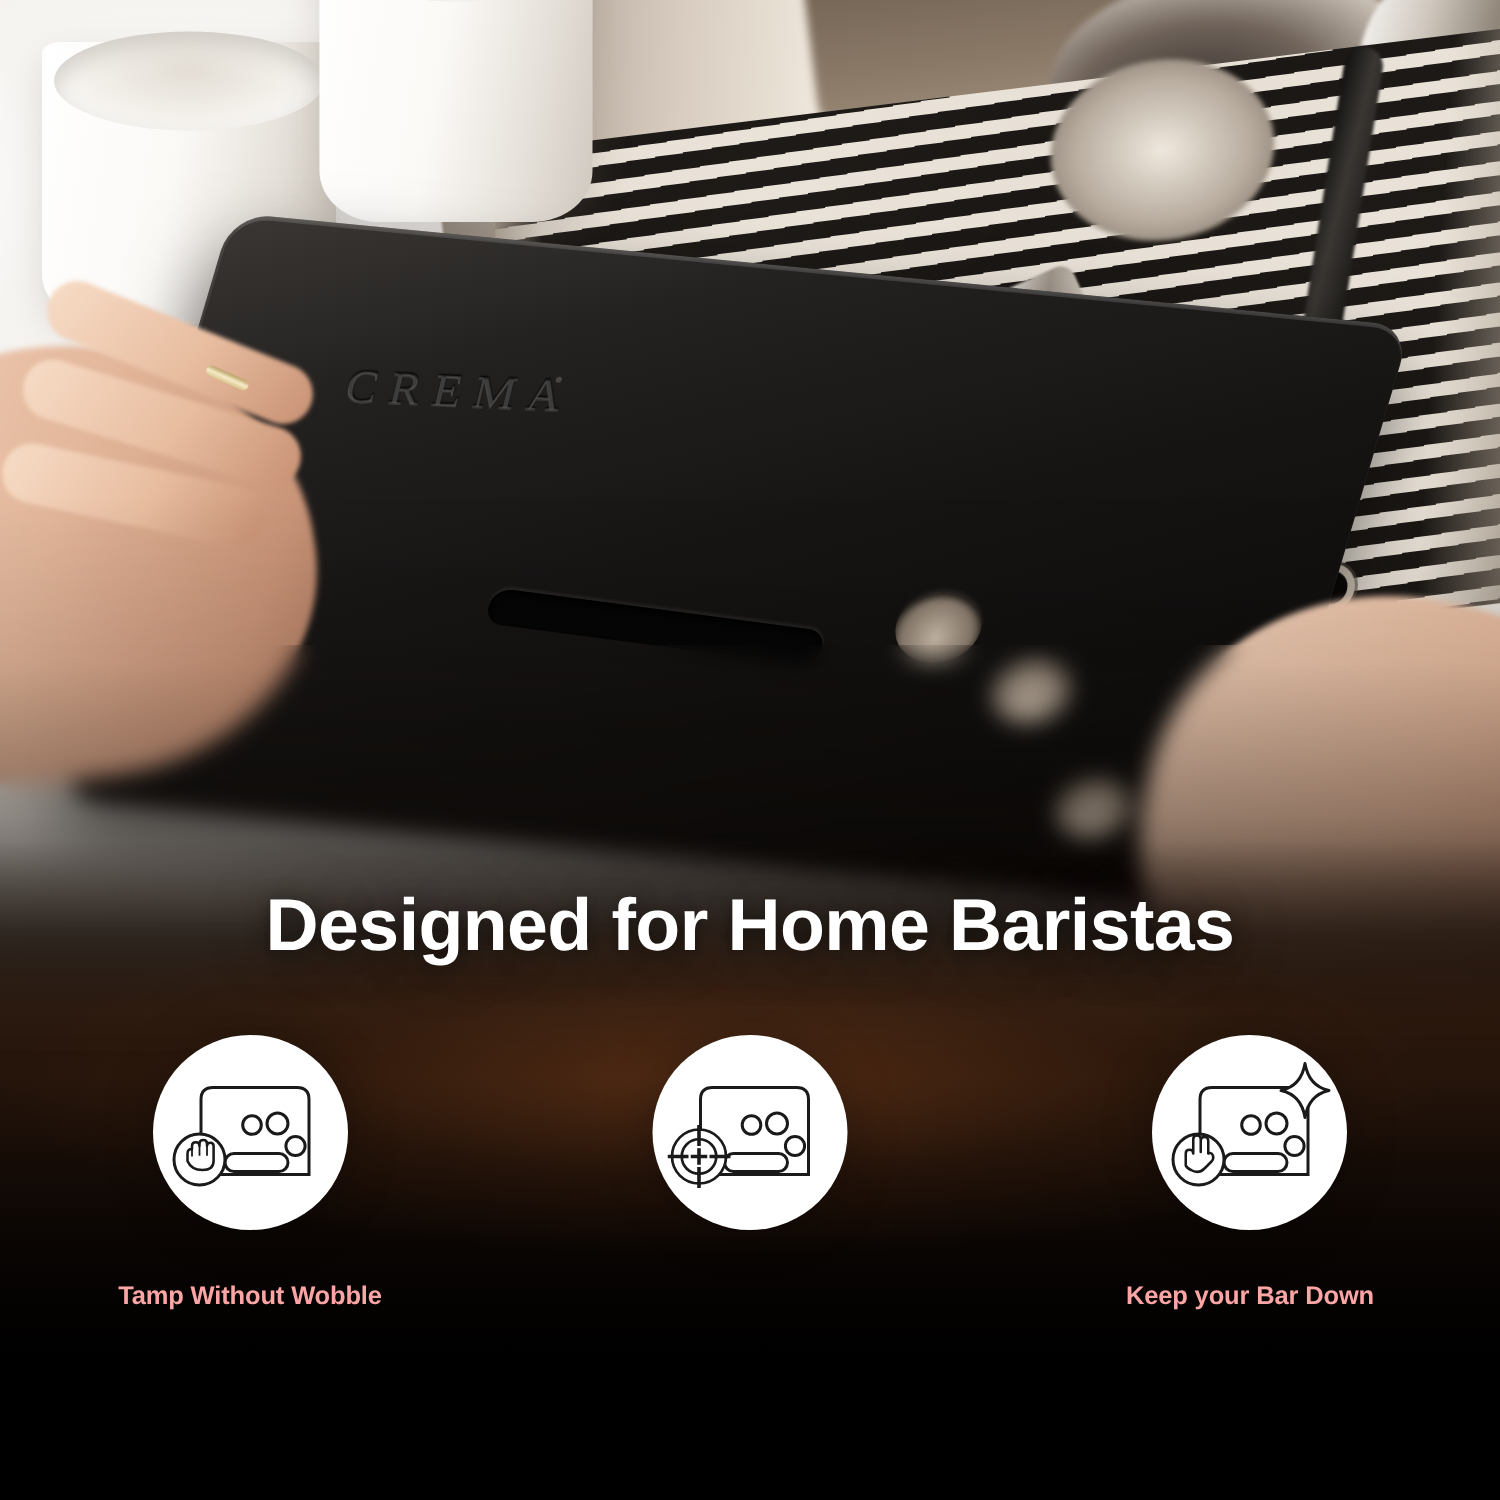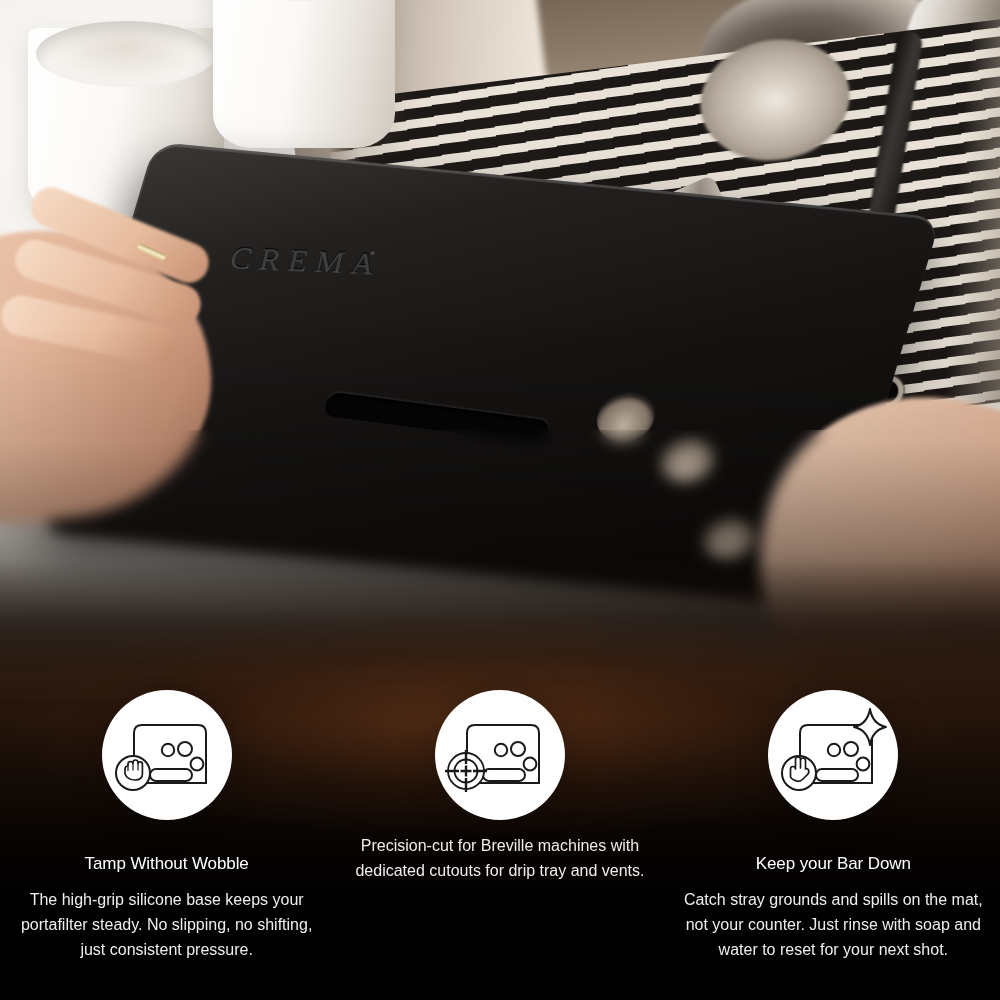--- a/index.html
+++ b/index.html
@@ -287,23 +287,23 @@
     width:130px; height:130px;
     border-radius:50%;
     background:#ffffff;
     display:flex; align-items:center; justify-content:center;
     box-shadow:0 0 34px rgba(0,0,0,.30);
   }
   .icon-circle svg { display:block; }
 
   .feature-title {
     margin-top:34px;
-    color:#ffffff;
+    color:#fca5a5;
     font-size:17px;
-    font-weight:normal;
+    font-weight:bold;
     letter-spacing:-0.1px;
     text-align:center;
     white-space:nowrap;
   }
   .feature-desc {
     margin-top:13px;
     color:#f0eeec;
     font-size:16px;
     line-height:25px;
     text-align:center;
@@ -364,73 +364,71 @@
     <div class="ring"></div>
     <div class="hand hand-right"></div>
 
     <div class="photo-blur-bottom"></div>
     <div class="photo-fade"></div>
   </div>
 
   <div id="lower"></div>
   <div id="lower-warm"></div>
 
+  <div id="headline">Designed for Home Baristas</div>
 
   <div id="features">
 
     <div class="feature f0">
       <div class="icon-circle">
         <svg width="110" height="96" viewBox="0 0 110 96">
           <path d="M22 26 Q22 18 30 18 L86 18 Q94 18 94 26 L94 76 L22 76 Z" fill="none" stroke="#1a1a1a" stroke-width="2"></path>
           <circle cx="56" cy="43" r="6.2" fill="none" stroke="#1a1a1a" stroke-width="2"></circle>
           <circle cx="73" cy="42" r="7" fill="none" stroke="#1a1a1a" stroke-width="2"></circle>
           <circle cx="85" cy="57" r="6.4" fill="none" stroke="#1a1a1a" stroke-width="2"></circle>
           <rect x="38" y="62" width="42" height="12" rx="6" fill="none" stroke="#1a1a1a" stroke-width="2"></rect>
           <circle cx="21" cy="66" r="17" fill="#ffffff" stroke="#1a1a1a" stroke-width="2"></circle>
           <path d="M13 67 L13 62 Q13 59 16 59 L16 57 Q16 54.5 18.5 54.5 Q21 54.5 21 57
                    L21 55.5 Q21 53 23.5 53 Q26 53 26 55.5 L26 57 Q26 54.8 28.2 54.8
                    Q30.4 54.8 30.4 57 L30.4 67 Q30.4 73 23 73 Q15.5 73 13 67 Z" fill="none" stroke="#1a1a1a" stroke-width="1.7" stroke-linejoin="round"></path>
           <path d="M16 59.5 L16 64 M21 57.5 L21 63.5 M26 57.5 L26 63.5" stroke="#1a1a1a" stroke-width="1.2"></path>
         </svg>
       </div>
       <div class="feature-title">Tamp Without Wobble</div>
-      <div class="feature-desc">The high-grip silicone base keeps your portafilter steady. No slipping, no shifting, just consistent pressure.</div>
     </div>
 
     <div class="feature f1">
       <div class="icon-circle">
         <svg width="110" height="96" viewBox="0 0 110 96">
           <path d="M22 26 Q22 18 30 18 L86 18 Q94 18 94 26 L94 76 L22 76 Z" fill="none" stroke="#1a1a1a" stroke-width="2"></path>
           <circle cx="56" cy="43" r="6.2" fill="none" stroke="#1a1a1a" stroke-width="2"></circle>
           <circle cx="73" cy="42" r="7" fill="none" stroke="#1a1a1a" stroke-width="2"></circle>
           <circle cx="85" cy="57" r="6.4" fill="none" stroke="#1a1a1a" stroke-width="2"></circle>
           <rect x="38" y="62" width="42" height="12" rx="6" fill="none" stroke="#1a1a1a" stroke-width="2"></rect>
           <circle cx="21" cy="64" r="18" fill="#ffffff" stroke="#1a1a1a" stroke-width="1.8"></circle>
           <circle cx="21" cy="64" r="11.5" fill="none" stroke="#1a1a1a" stroke-width="1.8"></circle>
           <path d="M21 43 L21 57 M21 71 L21 85 M0 64 L14 64 M28 64 L42 64" stroke="#1a1a1a" stroke-width="2.4" stroke-linecap="butt"></path>
           <path d="M21 58.5 L21 69.5 M15.5 64 L26.5 64" stroke="#1a1a1a" stroke-width="2.4"></path>
         </svg>
       </div>
-      <div class="feature-desc">Precision-cut for Breville machines with dedicated cutouts for drip tray and vents.</div>
     </div>
 
     <div class="feature f2">
       <div class="icon-circle">
         <svg width="110" height="96" viewBox="0 0 110 96">
           <path d="M22 26 Q22 18 30 18 L86 18 Q94 18 94 26 L94 76 L22 76 Z" fill="none" stroke="#1a1a1a" stroke-width="2"></path>
           <circle cx="56" cy="43" r="6.2" fill="none" stroke="#1a1a1a" stroke-width="2"></circle>
           <circle cx="73" cy="42" r="7" fill="none" stroke="#1a1a1a" stroke-width="2"></circle>
           <circle cx="85" cy="57" r="6.4" fill="none" stroke="#1a1a1a" stroke-width="2"></circle>
           <rect x="38" y="62" width="42" height="12" rx="6" fill="none" stroke="#1a1a1a" stroke-width="2"></rect>
           <path d="M92 2 Q94.5 17 108 20 Q94.5 23 92 38 Q89.5 23 76 20 Q89.5 17 92 2 Z" fill="#ffffff" stroke="#1a1a1a" stroke-width="2" stroke-linejoin="round"></path>
           <circle cx="21" cy="66" r="17" fill="#ffffff" stroke="#1a1a1a" stroke-width="2"></circle>
           <path d="M12.5 70 L12.5 62 Q12.5 59.5 15 59.5 Q17.5 59.5 17.5 62
                    L17.5 52.5 Q17.5 50 20 50 Q22.5 50 22.5 52.5 L22.5 61
                    L22.5 53.5 Q22.5 51 25 51 Q27.5 51 27.5 53.5 L27.5 62
                    Q29.5 61 30.5 63 Q31.5 65.5 29.5 67.5 L25 72 Q21 76 16 73 Q13 71.5 12.5 70 Z" fill="none" stroke="#1a1a1a" stroke-width="1.7" stroke-linejoin="round"></path>
         </svg>
       </div>
       <div class="feature-title">Keep your Bar Down</div>
-      <div class="feature-desc">Catch stray grounds and spills on the mat, not your counter. Just rinse with soap and water to reset for your next shot.</div>
     </div>
 
   </div>
 </div>
 
 </body></html>

